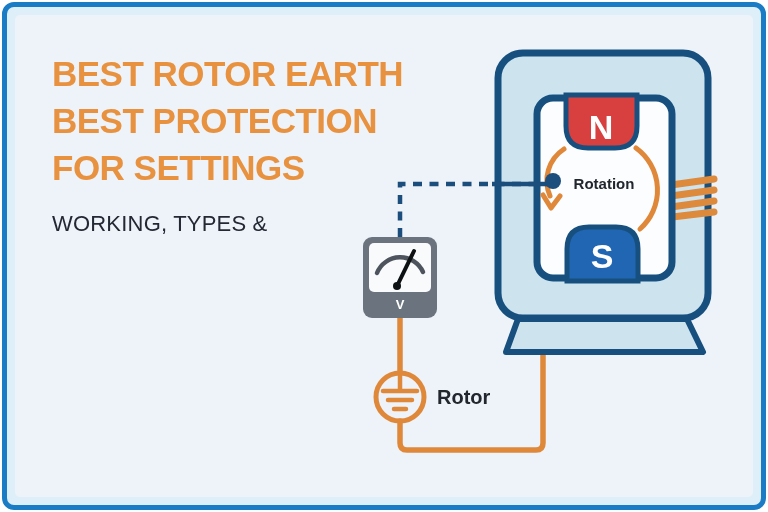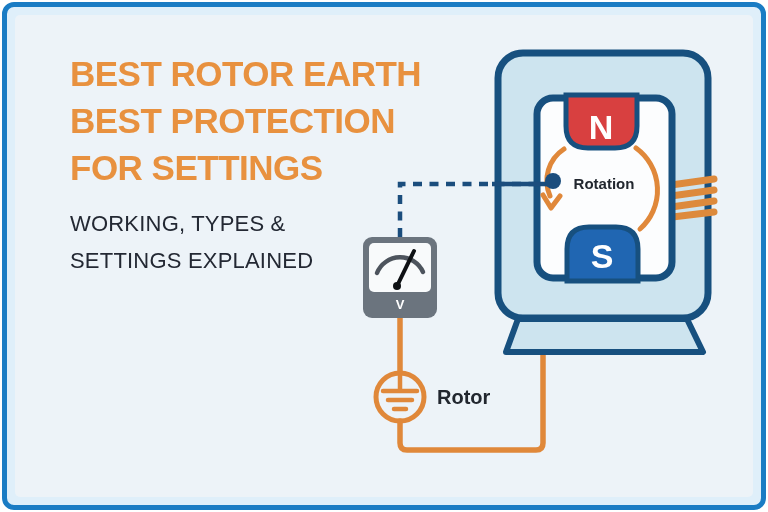--- a/index.html
+++ b/index.html
@@ -1,21 +1,21 @@
 <!DOCTYPE html>
 <html><head>
 <meta charset="utf-8">
 <style>
   html,body{margin:0;padding:0;background:#ffffff;}
   body{width:768px;height:512px;position:relative;overflow:hidden;
        font-family:"Liberation Sans",sans-serif;}
   .frame{position:absolute;inset:2px;border:5px solid #1a7cc4;border-radius:12px;
          background:#dfeffa;padding:3px;box-sizing:border-box;}
   .content{position:absolute;inset:8px;background:#edf3f8;border-radius:5px;}
-  .text-block{position:absolute;left:70px;top:50px;width:400px;}
+  .text-block{position:absolute;left:52px;top:50px;width:400px;}
   .title{color:#e8913f;font-weight:bold;font-size:35px;line-height:47px;
          letter-spacing:-0.5px;}
   .subtitle{margin-top:14px;color:#232833;font-weight:400;font-size:22px;
             line-height:37px;letter-spacing:0.2px;}
   .diagram{position:absolute;left:0;top:0;width:768px;height:512px;}
   svg text{font-family:"Liberation Sans",sans-serif;}
   .pole-label{font-size:34px;font-weight:bold;fill:#ffffff;}
   .rotation-label{font-size:15px;font-weight:bold;fill:#22272f;}
   .v-label{font-size:13px;font-weight:bold;fill:#ffffff;}
   .rotor-label{font-size:20px;font-weight:bold;fill:#22272f;}
@@ -28,21 +28,20 @@
 </div>
 
 <div class="text-block">
   <div class="title">
     <div>BEST ROTOR EARTH</div>
     <div>BEST PROTECTION</div>
     <div>FOR SETTINGS</div>
   </div>
   <div class="subtitle">
     <div>WORKING, TYPES &amp;</div>
-    <div>SETTINGS EXPLAINED</div>
   </div>
 </div>
 
 <svg class="diagram" viewBox="0 0 768 512" xmlns="http://www.w3.org/2000/svg">
 
   <path d="M400,318 L400,373 M400,421 L400,443 Q400,450 407,450 L536,450 Q543,450 543,443 L543,353" fill="none" stroke="#e0883a" stroke-width="5.5" stroke-linecap="round"></path>
 
   <g stroke="#e0883a" fill="none" stroke-linecap="round">
     <circle cx="400" cy="397" r="24" stroke-width="5"></circle>
     <path stroke-width="4.5" d="M400,374 L400,389 M383,391 L417,391 M388,400 L412,400 M394,409 L406,409"></path>

